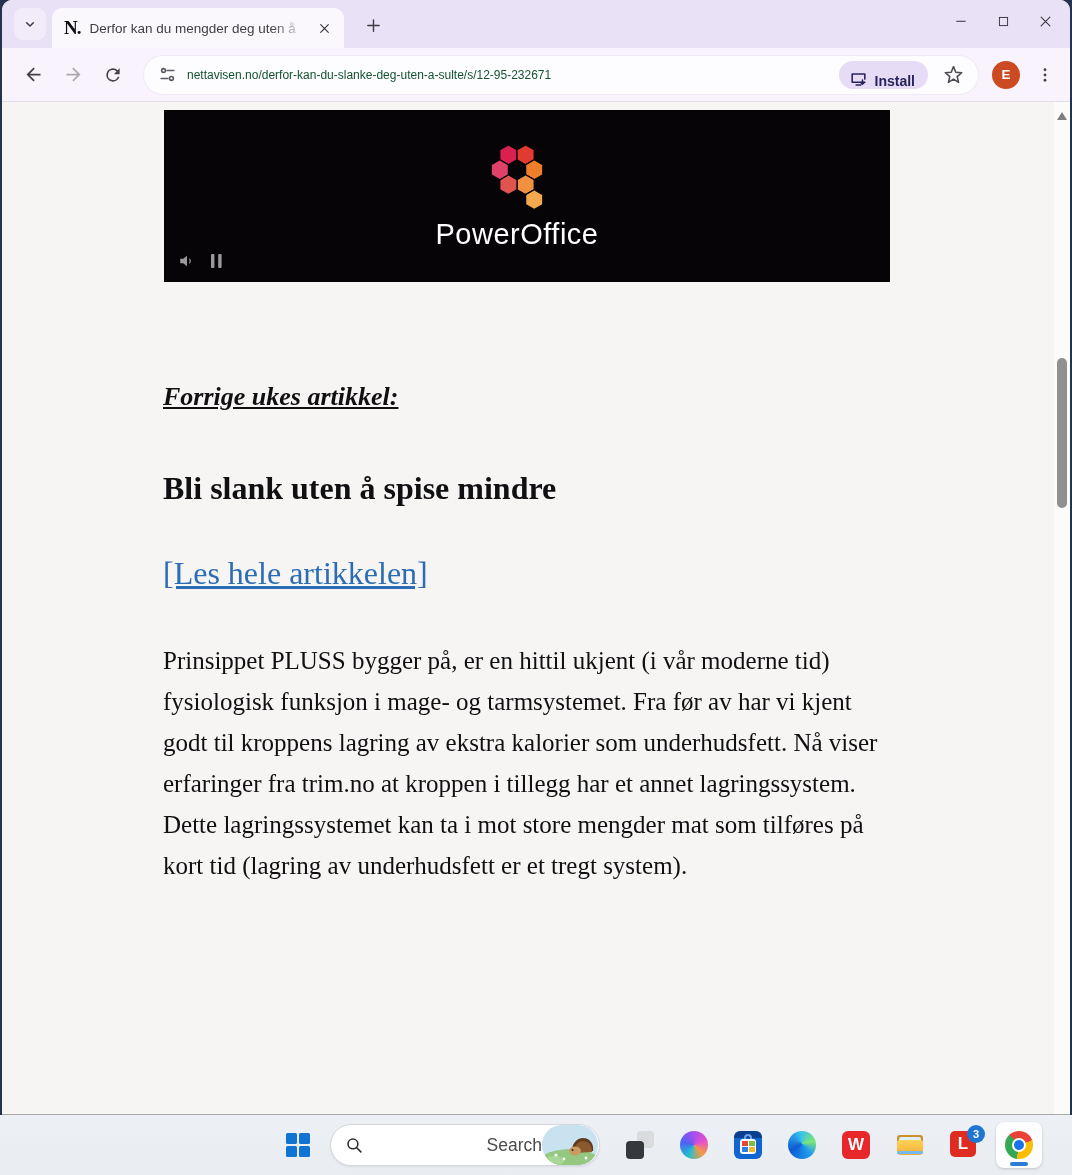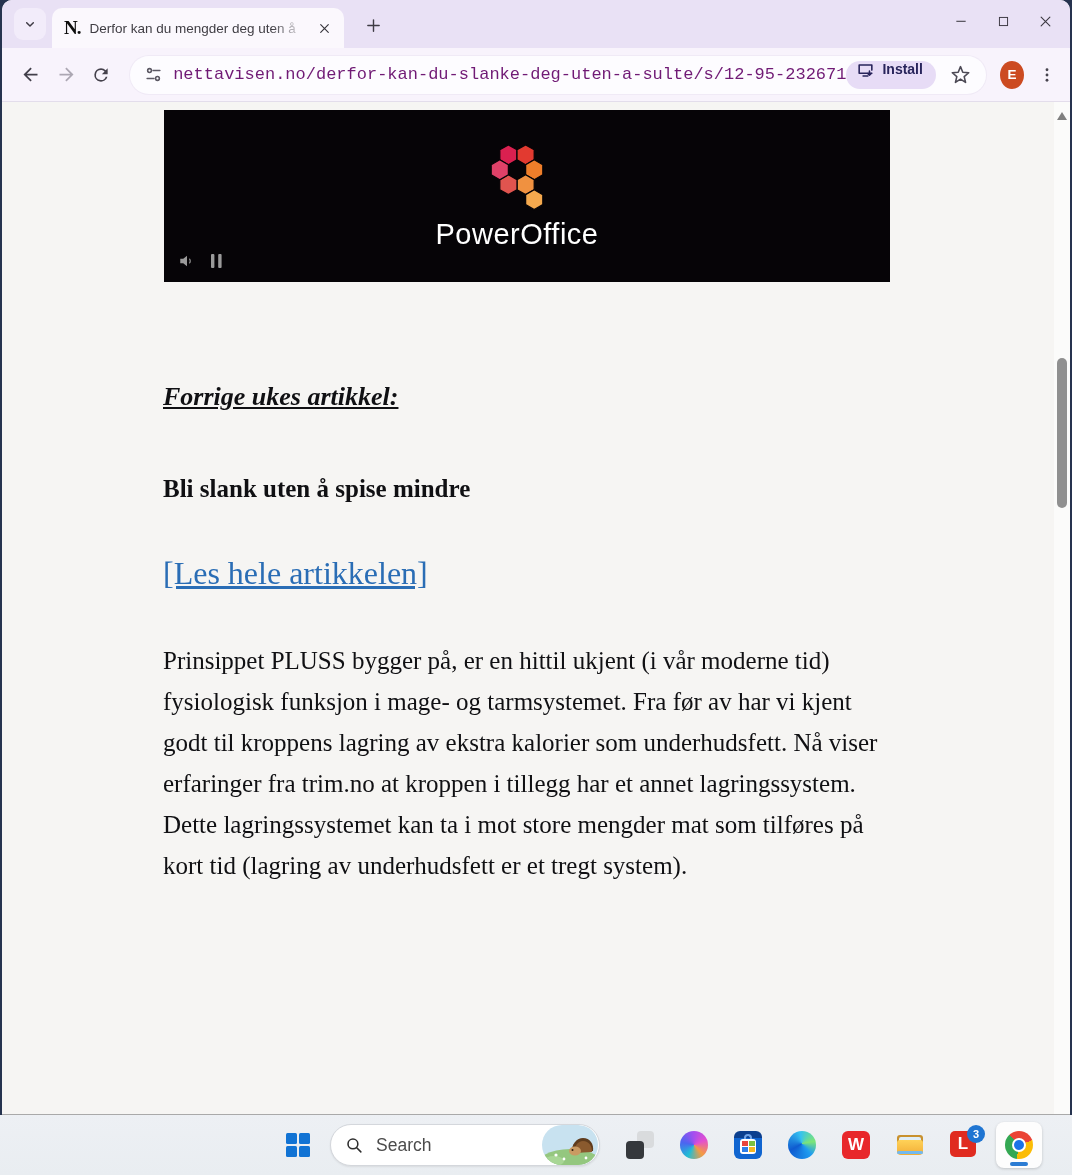--- a/index.html
+++ b/index.html
@@ -31,23 +31,23 @@
   .win-controls { position:absolute; right:4px; top:4px; display:flex; }
   .win-btn { width:42px; height:34px; display:flex; align-items:center; justify-content:center; }
 
   
   .toolbar { height:54px; background:#f8f3fc; display:flex; align-items:center; padding:0 10px 0 14px;
     border-bottom:1px solid #e3ddeb; flex:0 0 auto; }
   .nav-btn { width:34px; height:34px; display:flex; align-items:center; justify-content:center; border-radius:50%; margin-right:6px; }
   .omnibox { flex:1; height:38px; background:#fdfcff; border-radius:19px; display:flex; align-items:center;
     padding:0 10px 0 14px; margin:0 6px 0 8px; box-shadow:0 0 0 1px rgba(120,100,160,0.06); }
   .tune-wrap { margin-right:10px; display:flex; }
-  .url { font-size:17px; color:#701a75; white-space:nowrap;font-family:Liberation Mono, monospace; }
+  .url { font-size:12px; color:#14532d; white-space:nowrap; }
   .omni-spacer { flex:1; }
-  .install-chip { height:28px; background:#e7dcf6; border-radius:15px; display:flex; align-items:flex-start;
+  .install-chip { height:28px; background:#e7dcf6; border-radius:15px; display:flex; align-items:flex-end;
     padding:0 13px 0 10px; margin-right:10px; }
   .install-label { font-size:14px; font-weight:bold; color:#28245b; margin-left:7px; }
   .star-wrap { width:30px; height:30px; display:flex; align-items:center; justify-content:center; }
   .avatar { width:28px; height:28px; border-radius:50%; background:#cc4a21; color:#fff; font-size:13.5px; font-weight:bold;
     display:flex; align-items:center; justify-content:center; margin:0 10px 0 8px; }
   .dots-wrap { width:30px; height:34px; display:flex; align-items:center; justify-content:center; }
 
   
   .content { flex:1; position:relative; background:#f6f5f3; overflow:hidden; border-bottom:1px solid #a9a9a9; }
   .banner { position:absolute; left:162px; top:8px; width:726px; height:172px; background:#060407;
@@ -57,41 +57,41 @@
   .bh-italic { font-family:"DejaVu Serif", serif; font-style:italic; font-weight:bold; letter-spacing:0; }
   .bh-line2 { font-size:42px; font-weight:bold; margin-top:2px; letter-spacing:-0.5px; }
   .banner-brand { flex:1; text-align:center; color:#fff; margin-right:20px; }
   .brand-name { font-size:29px; font-weight:500; margin-top:6px; letter-spacing:0.5px; }
   .banner-controls { position:absolute; left:14px; bottom:12px; display:flex; align-items:center; gap:14px; }
 
   .article { position:absolute; left:161px; top:230px; width:734px;
     font-family:"Liberation Serif","DejaVu Serif", serif; color:#101013; }
   .section-heading { font-size:26px; font-weight:bold; font-style:italic; text-decoration:underline;
     margin-top:50px; }
-  .subheading { font-size:25px; font-weight:bold; margin-top:56px; line-height:41px; }
+  .subheading { font-size:32px; font-weight:bold; margin-top:56px; line-height:41px; }
   .para { font-size:25px; line-height:41px; }
   .article-link { display:inline-block; margin-top:44px; font-size:32px; line-height:41px;
     color:#2a6db5; text-decoration:underline; cursor:pointer; }
   .para2 { margin-top:46px; }
 
   
   .scrollbar { position:absolute; right:0; top:0; bottom:0; width:16px; background:#fbfbfa; }
   .scroll-up { position:absolute; top:10px; left:3px; width:0; height:0;
     border-left:5px solid transparent; border-right:5px solid transparent; border-bottom:8px solid #7f7f7f; }
   .scroll-thumb { position:absolute; top:256px; left:3px; width:10px; height:150px; border-radius:5px; background:#909090; }
 
   
   .taskbar { position:absolute; left:0; right:0; bottom:0; height:60px;
     background:linear-gradient(180deg,#edf0f4,#e9edf1); display:flex; align-items:center; }
   .tb-group { display:flex; align-items:center; margin-left:286px; }
   .win-logo { width:24px; height:24px; display:grid; grid-template-columns:11px 11px; grid-template-rows:11px 11px; gap:2px; }
   .win-logo span { background:#1173d4; border-radius:1.5px; }
   .search-pill { width:270px; height:42px; border-radius:21px; background:#fff; border:1px solid #d4d7dc;
     box-shadow:0 1px 2px rgba(0,0,0,0.08); display:flex; align-items:center; margin-left:20px; overflow:hidden; }
-  .search-text { font-size:17.5px; color:#4b4b4b; margin-left:12px; flex:1; }
+  .search-text { font-size:17.5px; color:#4b4b4b; margin-left:12px; flex:1;text-align:right; }
   .hedgehog { width:56px; height:40px; border-radius:20px; margin-right:1px; flex:0 0 auto; }
   .tb-icon { width:28px; height:28px; margin-left:26px; position:relative; flex:0 0 auto; }
   .taskview-back { position:absolute; right:0; top:0; width:17px; height:17px; background:#d9dbdd; border-radius:4px; }
   .taskview-front { position:absolute; left:0; bottom:0; width:18px; height:18px; background:#35383c; border-radius:4px; }
   .copilot { border-radius:50%; background:conic-gradient(from 210deg,#21bdd4,#4b65f0,#a14ff0,#e34fd0,#f59b42,#21bdd4); }
   .store { border-radius:6px; background:linear-gradient(180deg,#0b3f8f 0 26%,#1065d0 26%); position:relative; }
   .store-inner { position:absolute; left:6px; top:8px; width:16px; height:15px; background:#fff; border-radius:3px;
     display:grid; grid-template-columns:6px 6px; grid-template-rows:5px 5px; gap:1.5px; padding:1.5px; }
   .store-inner i { display:block; }
   .store-handle { position:absolute; left:10px; top:2.5px; width:8px; height:5px; border:2px solid #6fa3e8; border-bottom:none; border-radius:4px 4px 0 0; }

